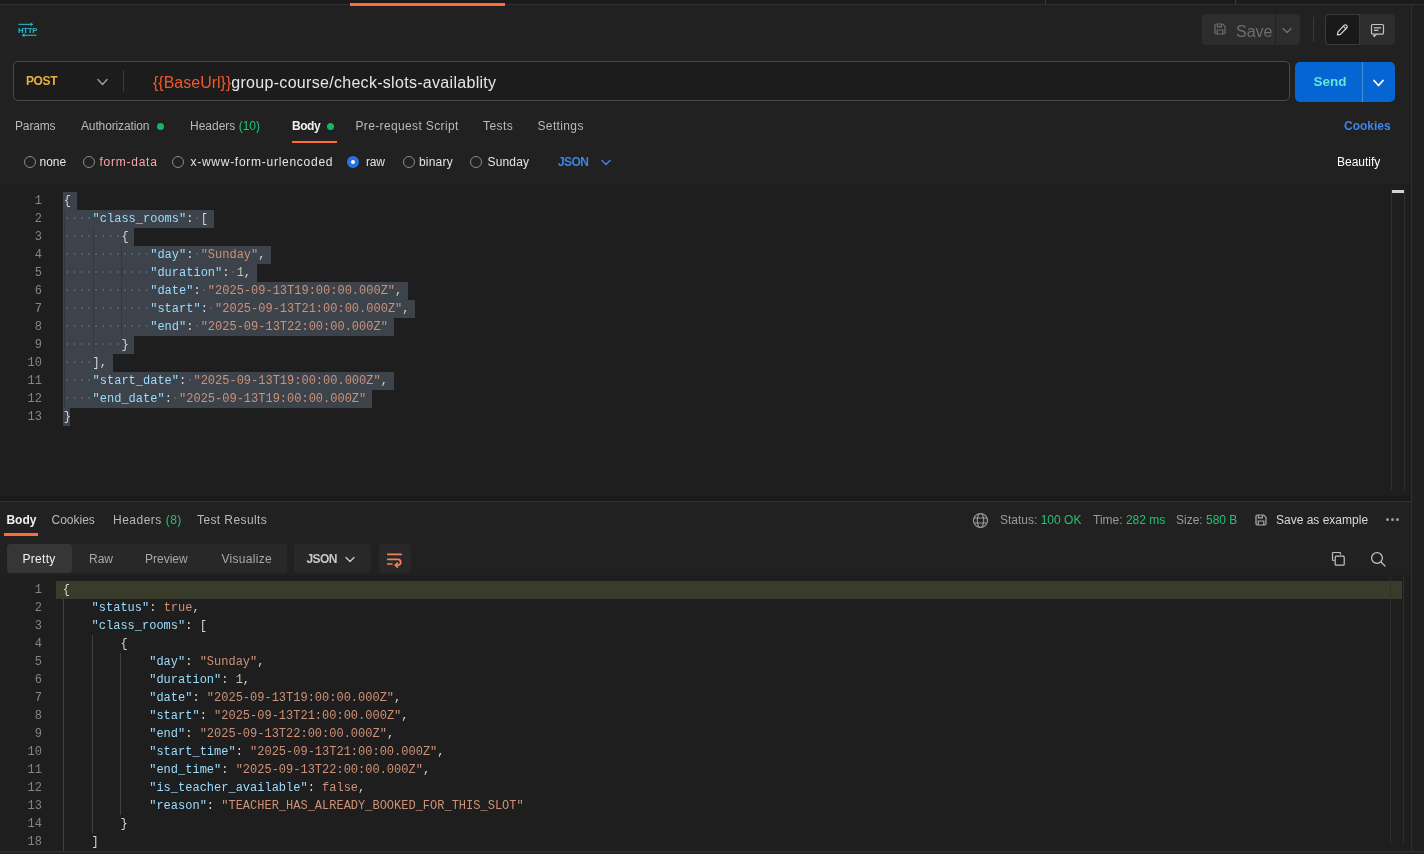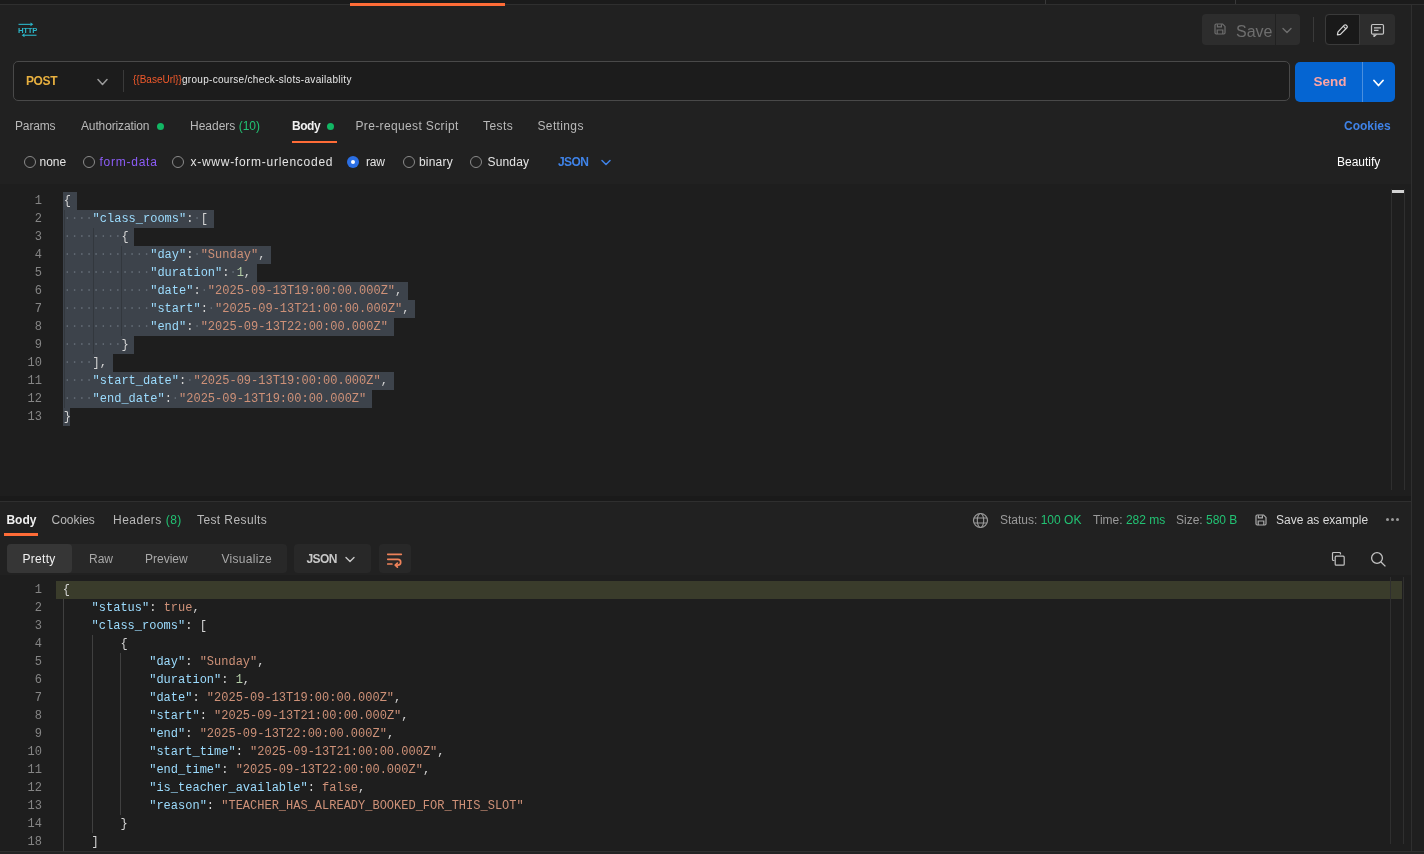--- a/index.html
+++ b/index.html
@@ -52,42 +52,42 @@
       <rect x="1.5" y="1.5" width="12" height="9.6" rx="1.2" stroke="#c4c4c4" stroke-width="1.2" fill="none"></rect>
       <path d="M4 11.4 v2.2 l2.6-2.2" fill="none" stroke="#c4c4c4" stroke-width="1.2"></path>
       <path d="M4 4.8 h7 M4 7.4 h4.5" stroke="#c4c4c4" stroke-width="1.2"></path>
     </svg>
 <div class="abs" style="left:13px;top:61px;width:1277px;height:40px;border-radius:5px;background:#1c1c1c;border:1px solid #494949"></div>
 <div class="lab" style="left:26px;top:74px;font-size:12px;font-weight:700;color:#e8b03f;letter-spacing:-0.4px">POST</div>
 <svg width="11" height="8" viewBox="0 0 11 8" style="position:absolute;left:97px;top:78px">
       <path d="M1 1.5 l4.5 5 l4.5 -5" stroke="#9a9a9a" stroke-width="1.5" fill="none" stroke-linecap="round" stroke-linejoin="round"></path>
     </svg>
 <div class="abs" style="left:123px;top:70px;width:1px;height:22px;background:#3a3a3a"></div>
-<div class="lab" style="left:133px;top:74px;font-size:10px;color:#e6e6e6"><span style="color:#f0592b">{{BaseUrl}}</span><span style="letter-spacing:0.3px">group-course/check-slots-availablity</span></div>
+<div class="lab" style="left:153px;top:74px;font-size:16px;color:#e6e6e6"><span style="color:#f0592b">{{BaseUrl}}</span><span style="letter-spacing:0.3px">group-course/check-slots-availablity</span></div>
 <div class="abs" style="left:1295px;top:62px;width:100px;height:40px;border-radius:5px;background:#0565d2"></div>
 <div class="abs" style="left:1362px;top:62px;width:1px;height:40px;background:rgba(255,255,255,0.28)"></div>
-<div class="lab" style="left:1304px;top:74px;width:52px;text-align:center;font-size:13.5px;font-weight:700;color:#fca5a5">Send</div>
+<div class="lab" style="left:1304px;top:74px;width:52px;text-align:center;font-size:13.5px;font-weight:700;color:#5eead4">Send</div>
 <svg width="11" height="8" viewBox="0 0 11 8" style="position:absolute;left:1373px;top:79px">
       <path d="M1 1.5 l4.5 5 l4.5 -5" stroke="#fff" stroke-width="1.8" fill="none" stroke-linecap="round" stroke-linejoin="round"></path>
     </svg>
 <div class="lab ui" style="left:15px;top:119px;letter-spacing:-0.15px">Params</div>
 <div class="lab ui" style="left:81px;top:119px;letter-spacing:-0.13px">Authorization</div>
 <div class="abs" style="left:157px;top:122.5px;width:7px;height:7px;border-radius:50%;background:#12b764"></div>
 <div class="lab ui" style="left:190px;top:119px">Headers <span style="color:#22c273">(10)</span></div>
 <div class="lab ui" style="left:292px;top:119px;color:#f0f0f0;font-weight:700;letter-spacing:-0.48px">Body</div>
 <div class="abs" style="left:326.5px;top:122.5px;width:7px;height:7px;border-radius:50%;background:#12b764"></div>
 <div class="abs" style="left:292px;top:140.5px;width:45px;height:2px;background:#ff6c37"></div>
 <div class="lab ui" style="left:355.5px;top:119px;letter-spacing:0.36px">Pre-request Script</div>
 <div class="lab ui" style="left:483px;top:119px;letter-spacing:0.46px">Tests</div>
 <div class="lab ui" style="left:537.5px;top:119px;letter-spacing:0.36px">Settings</div>
 <div class="lab ui" style="left:1344px;top:119px;color:#3f83e8;font-weight:700">Cookies</div>
 <div class="abs" style="left:23.7px;top:155.8px;width:12px;height:12px;border-radius:50%;border:1.3px solid #8a8a8a;box-sizing:border-box"></div>
 <div class="lab ui" style="left:39.5px;top:155px;color:#e4e4e4">none</div>
 <div class="abs" style="left:83px;top:155.8px;width:12px;height:12px;border-radius:50%;border:1.3px solid #8a8a8a;box-sizing:border-box"></div>
-<div class="lab ui" style="left:99.5px;top:155px;color:#8b5cf6;letter-spacing:0.75px">form-data</div>
+<div class="lab ui" style="left:99.5px;top:155px;color:#fca5a5;letter-spacing:0.75px">form-data</div>
 <div class="abs" style="left:171.5px;top:155.8px;width:12px;height:12px;border-radius:50%;border:1.3px solid #8a8a8a;box-sizing:border-box"></div>
 <div class="lab ui" style="left:190.5px;top:155px;color:#e4e4e4;letter-spacing:0.73px">x-www-form-urlencoded</div>
 <div class="abs" style="left:347px;top:155.8px;width:12px;height:12px;border-radius:50%;background:#2b6fe4"></div>
     <div class="abs" style="left:350.8px;top:159.60000000000002px;width:4.4px;height:4.4px;border-radius:50%;background:#fff"></div>
 <div class="lab ui" style="left:366px;top:155px;color:#e4e4e4;letter-spacing:-0.2px">raw</div>
 <div class="abs" style="left:402.5px;top:155.8px;width:12px;height:12px;border-radius:50%;border:1.3px solid #8a8a8a;box-sizing:border-box"></div>
 <div class="lab ui" style="left:419px;top:155px;color:#e4e4e4;letter-spacing:0.2px">binary</div>
 <div class="abs" style="left:469.7px;top:155.8px;width:12px;height:12px;border-radius:50%;border:1.3px solid #8a8a8a;box-sizing:border-box"></div>
 <div class="lab ui" style="left:487.5px;top:155px;color:#e4e4e4;letter-spacing:0.15px">Sunday</div>
 <div class="lab ui" style="left:558px;top:155px;color:#3f83e8;font-weight:700;letter-spacing:-0.6px">JSON</div>

